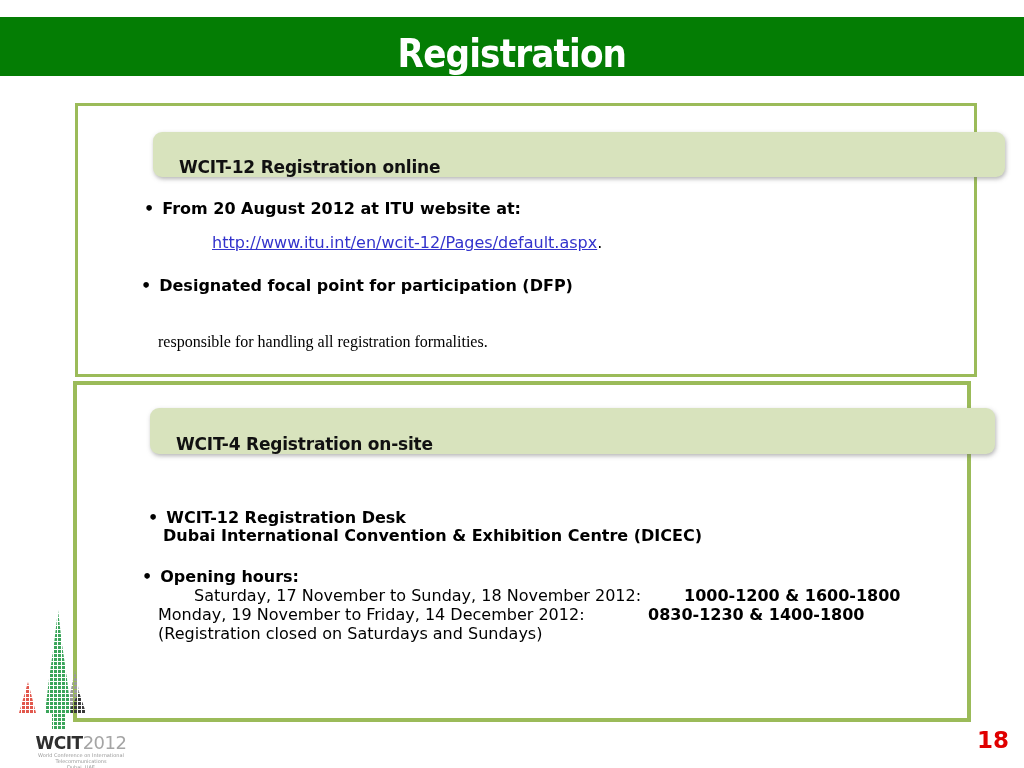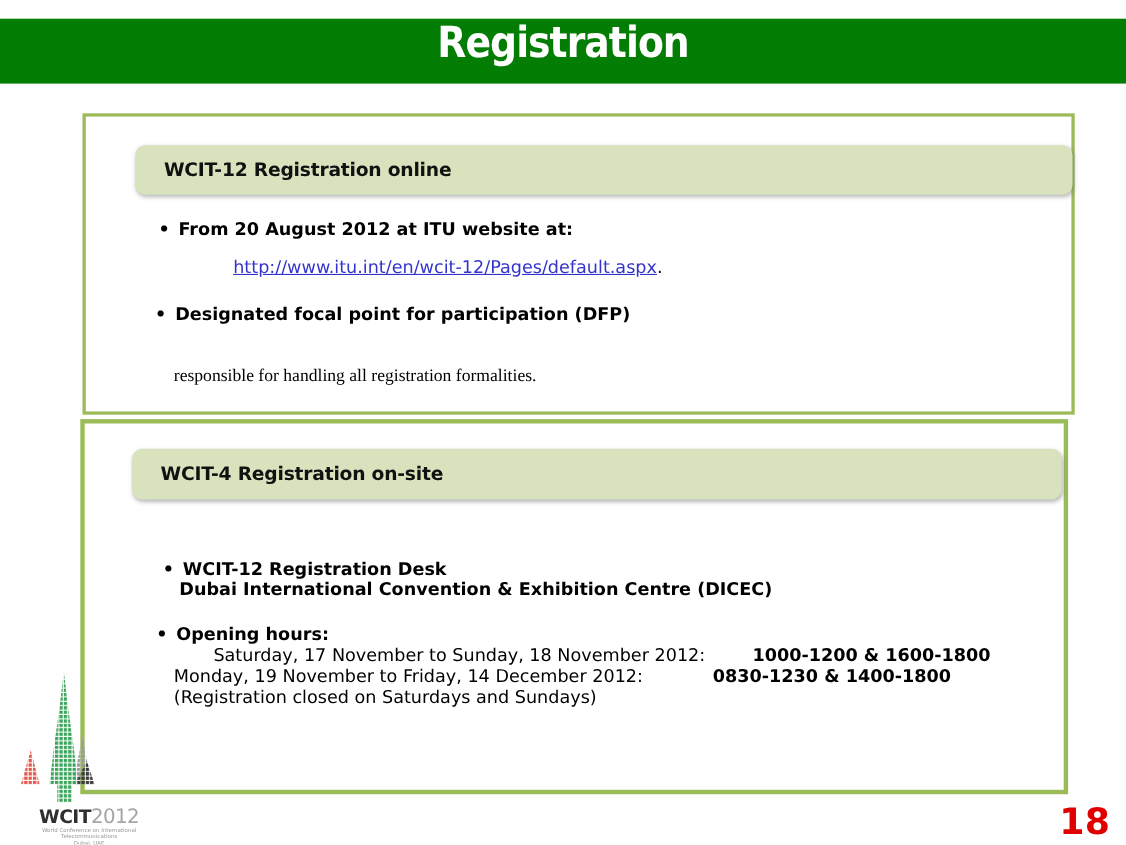--- a/index.html
+++ b/index.html
@@ -9,46 +9,46 @@
     --link_blue:#3333cc;
     --page_number_red:#e00000;
   }
   *{margin:0;padding:0;box-sizing:border-box;}
   html,body{width:1024px;height:768px;background:#fff;}
   body{font-family:"DejaVu Sans",sans-serif;color:#000;}
   .slide{position:relative;width:1024px;height:768px;background:#fff;overflow:hidden;}
 
   
   .banner{position:absolute;left:0;top:17px;width:1024px;height:59px;
-    background:var(--banner_green);display:flex;align-items:flex-start;justify-content:center;}
+    background:var(--banner_green);display:flex;align-items:flex-end;justify-content:center;}
   .banner-title{color:#fff;font-size:39px;font-weight:bold;letter-spacing:-1px;
     transform:scaleX(.88);transform-origin:center;white-space:nowrap;}
 
   
   .box{position:absolute;background:#fff;border:3px solid var(--box_border);}
   .box-online{left:75px;top:103px;width:902px;height:274px;}
   .box-onsite{left:73px;top:381px;width:898px;height:341px;border-width:4px;}
 
   .header-bar{position:absolute;background:var(--header_bar_bg);border-radius:9px;
-    display:flex;align-items:center;padding-left:26px;
-    box-shadow:1px 2px 4px rgba(110,110,110,.5);}
+    display:flex;align-items:flex-end;padding-left:26px;
+    box-shadow:1px 2px 4px rgba(110,110,110,.5);margin-left:30px;}
   .header-bar-online{left:123px;top:132px;width:852px;height:45px;}
   .header-bar-onsite{left:120px;top:408px;width:845px;height:46px;}
   .header-bar .header-text{font-size:17px;font-weight:bold;color:#111;letter-spacing:-.2px;}
 
   .line{position:absolute;font-size:16px;line-height:19px;white-space:nowrap;}
   .b{font-weight:bold;}
   .bullet{display:inline-block;margin-right:8px;font-weight:bold;}
   a.link{color:var(--link_blue);text-decoration:underline;cursor:pointer;}
   .link-suffix{color:#000;text-decoration:none;}
 
   .period{display:inline-block;width:490px;}
 
   
-  .page-number{position:absolute;right:15px;top:727px;font-size:33px;font-weight:bold;
+  .page-number{position:absolute;right:15px;top:727px;font-size:23px;font-weight:bold;
     color:var(--page_number_red);}
 
   
   .logo{position:absolute;left:18px;top:606px;width:130px;}
   .logo svg{display:block;}
   .logo-text{position:absolute;left:2px;top:126px;width:122px;text-align:center;
     white-space:nowrap;letter-spacing:-.5px;}
   .logo-wcit{font-size:17px;font-weight:bold;color:#2f2f2f;}
   .logo-year{font-size:18px;font-weight:normal;color:#a5a5a5;}
   .logo-sub{position:absolute;left:2px;top:146px;width:122px;text-align:center;

